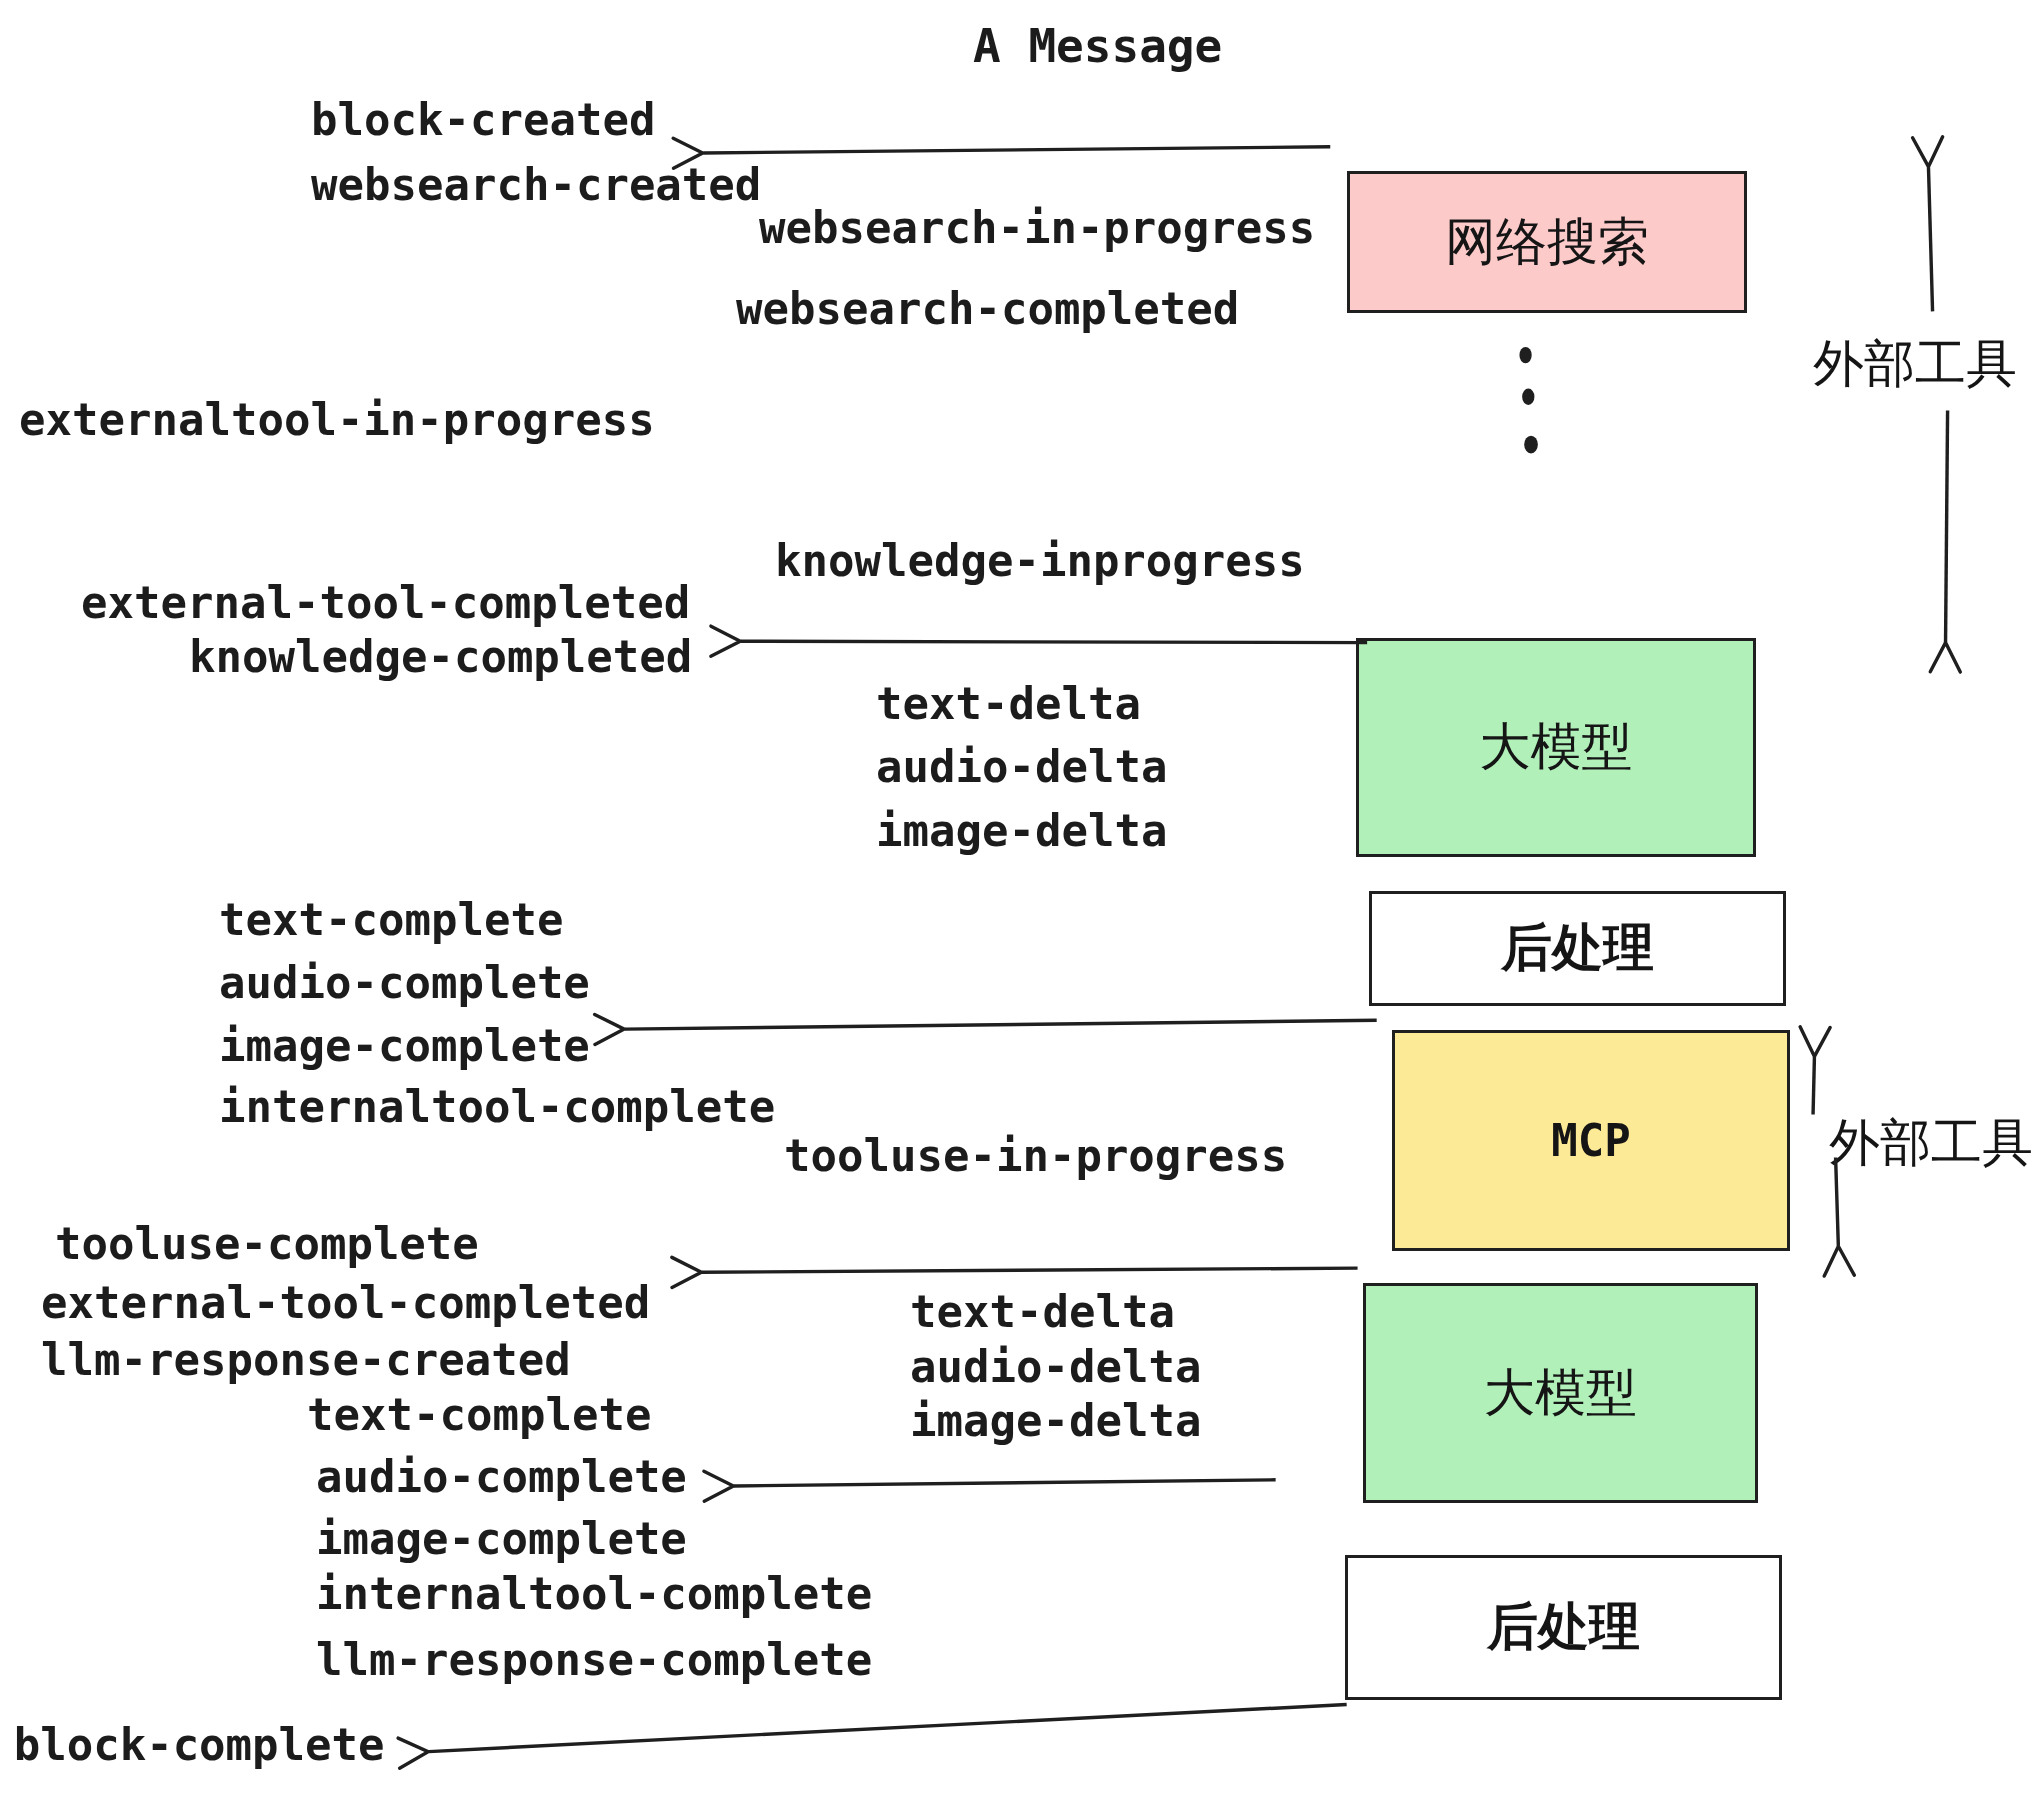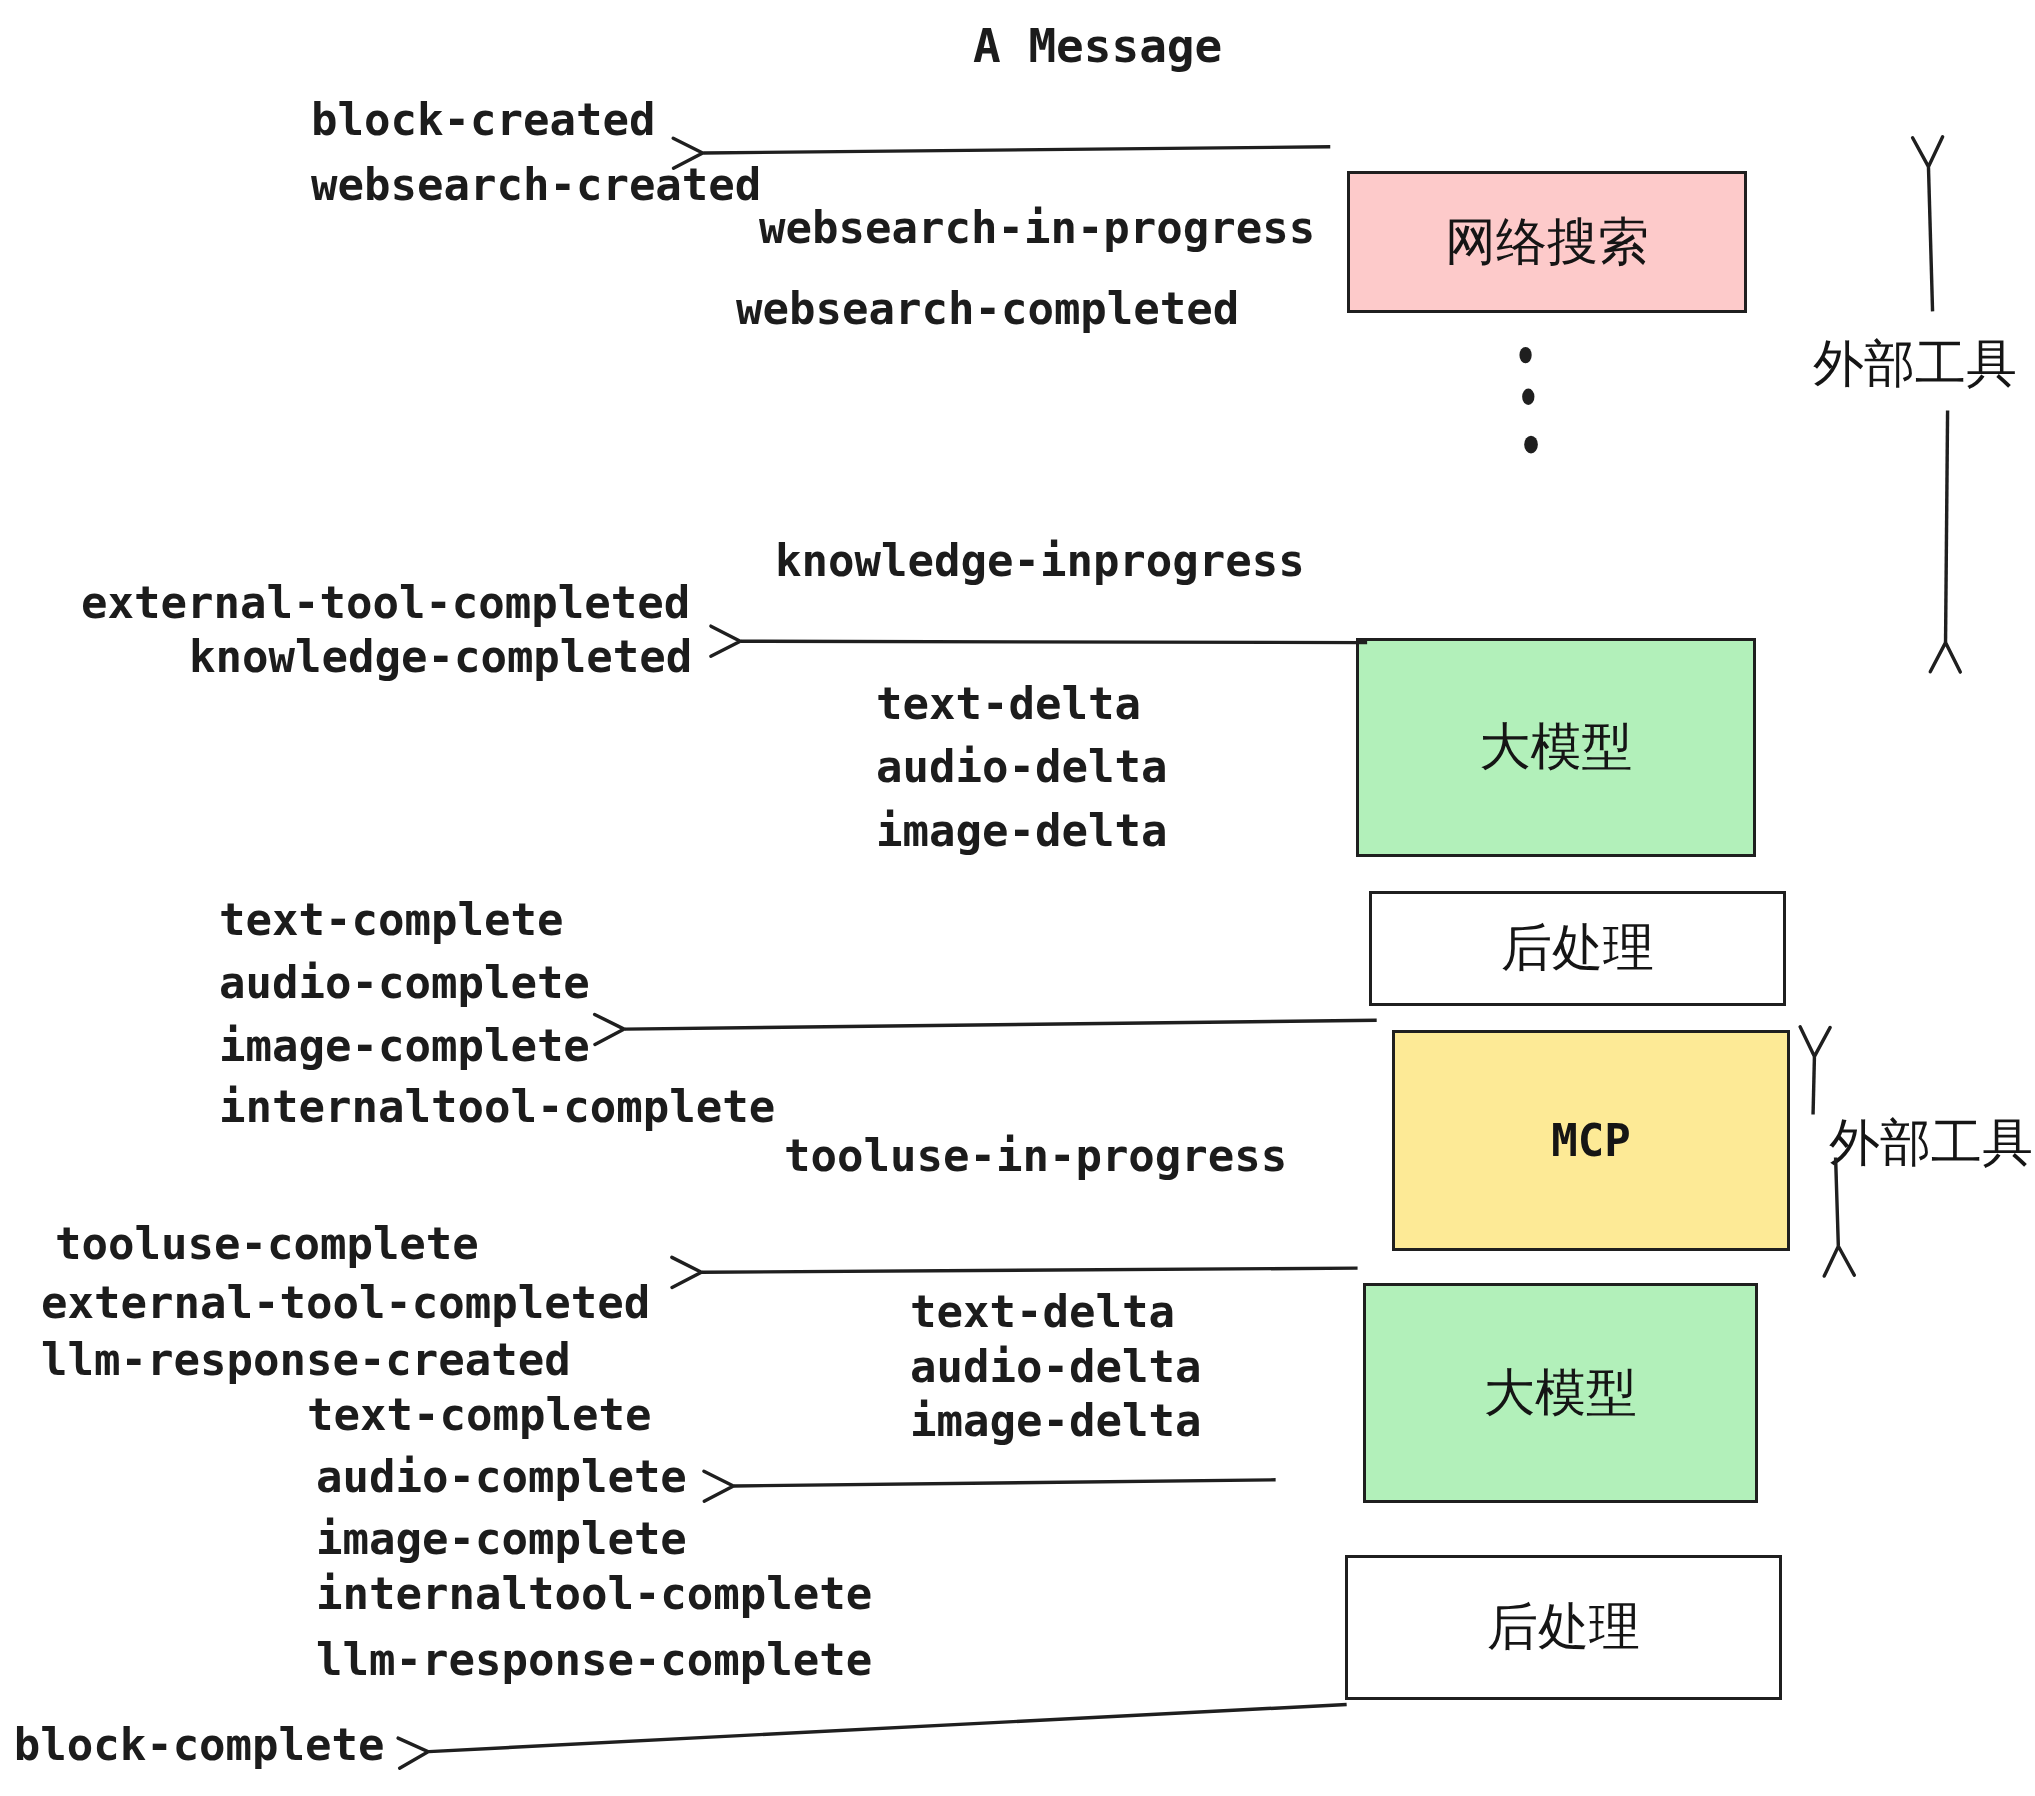--- a/index.html
+++ b/index.html
@@ -44,21 +44,21 @@
   .side{
     position:absolute;
     font-family:"Liberation Sans", sans-serif;
     font-size:51px;
     color:#151515;
     white-space:nowrap;
   }
   .fill-pink{background:var(--pink);}
   .fill-green{background:var(--green);}
   .fill-yellow{background:var(--yellow);margin-left:32px;}
-  .fill-white{background:var(--white);}
+  .fill-white{background:var(--white);font-weight:bold;}
   #arrow-layer{position:absolute;left:0;top:0;pointer-events:none;}
 
   
   #title{left:973px;top:19px;}
 
   #lbl-block-created{left:311px;top:96px;}
   #lbl-websearch-created{left:311px;top:161px;}
   #lbl-websearch-in-progress{left:759px;top:204px;}
   #lbl-websearch-completed{left:736px;top:285px;}
   #lbl-externaltool-in-progress{left:19px;top:396px;}
@@ -101,20 +101,21 @@
 <body>
 
 <div id="canvas">
 
   <div class="title" id="title">A Message</div>
 
   <div class="ev" id="lbl-block-created">block-created</div>
   <div class="ev" id="lbl-websearch-created">websearch-created</div>
   <div class="ev" id="lbl-websearch-in-progress">websearch-in-progress</div>
   <div class="ev" id="lbl-websearch-completed">websearch-completed</div>
+  <div class="ev" id="lbl-externaltool-in-progress">externaltool-in-progress</div>
   <div class="ev" id="lbl-knowledge-inprogress">knowledge-inprogress</div>
   <div class="ev" id="lbl-external-tool-completed-1">external-tool-completed</div>
   <div class="ev" id="lbl-knowledge-completed">knowledge-completed</div>
   <div class="ev" id="lbl-text-delta-1">text-delta</div>
   <div class="ev" id="lbl-audio-delta-1">audio-delta</div>
   <div class="ev" id="lbl-image-delta-1">image-delta</div>
   <div class="ev" id="lbl-text-complete-1">text-complete</div>
   <div class="ev" id="lbl-audio-complete-1">audio-complete</div>
   <div class="ev" id="lbl-image-complete-1">image-complete</div>
   <div class="ev" id="lbl-internaltool-complete-1">internaltool-complete</div>

